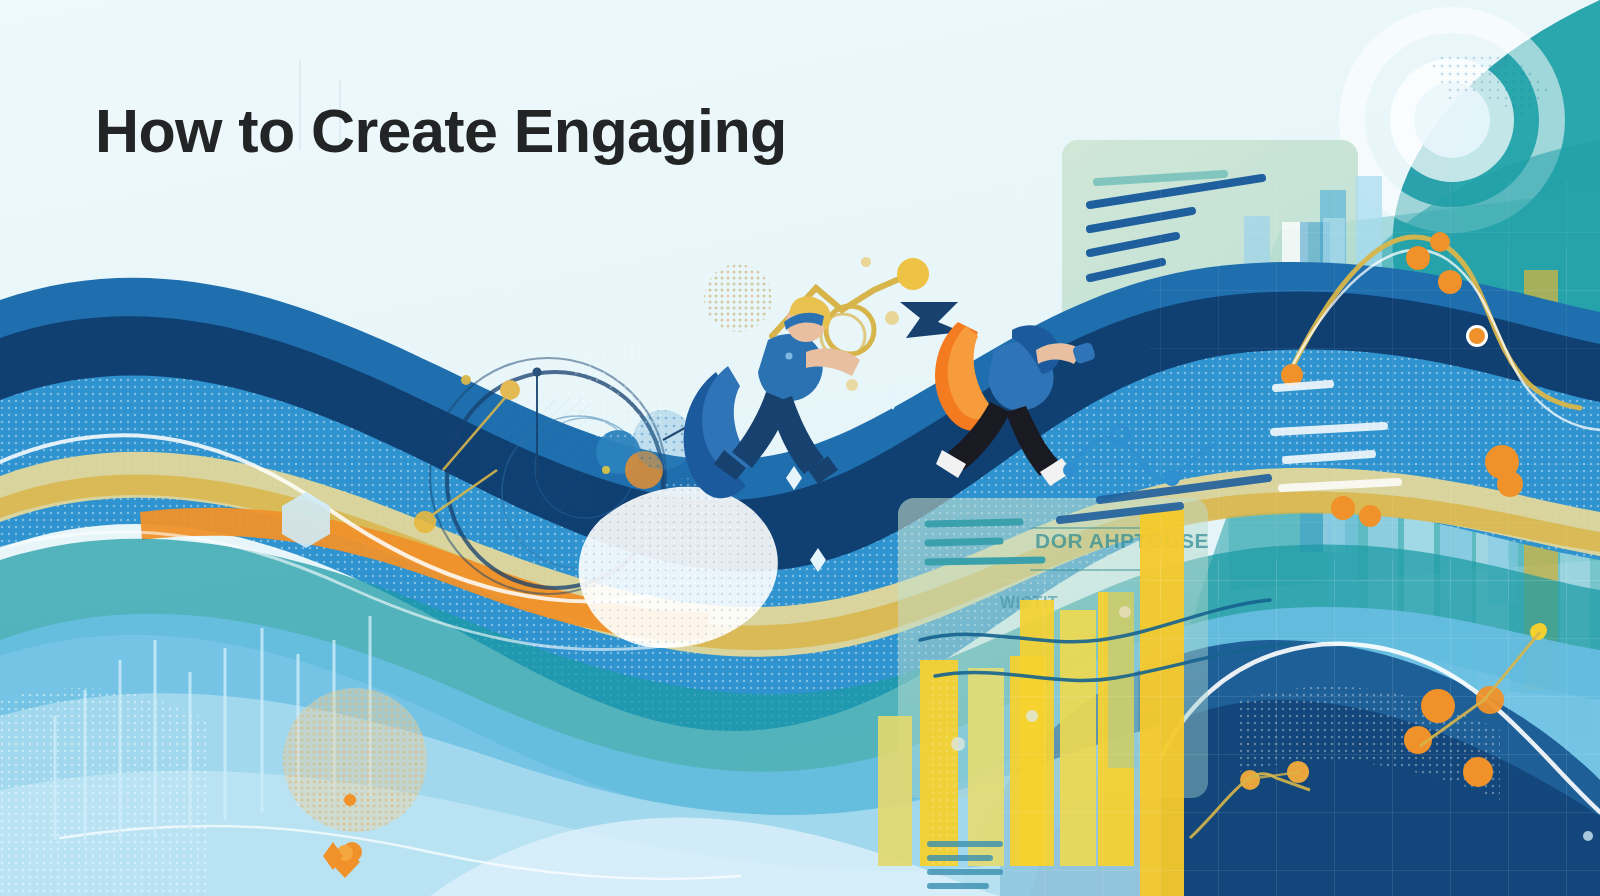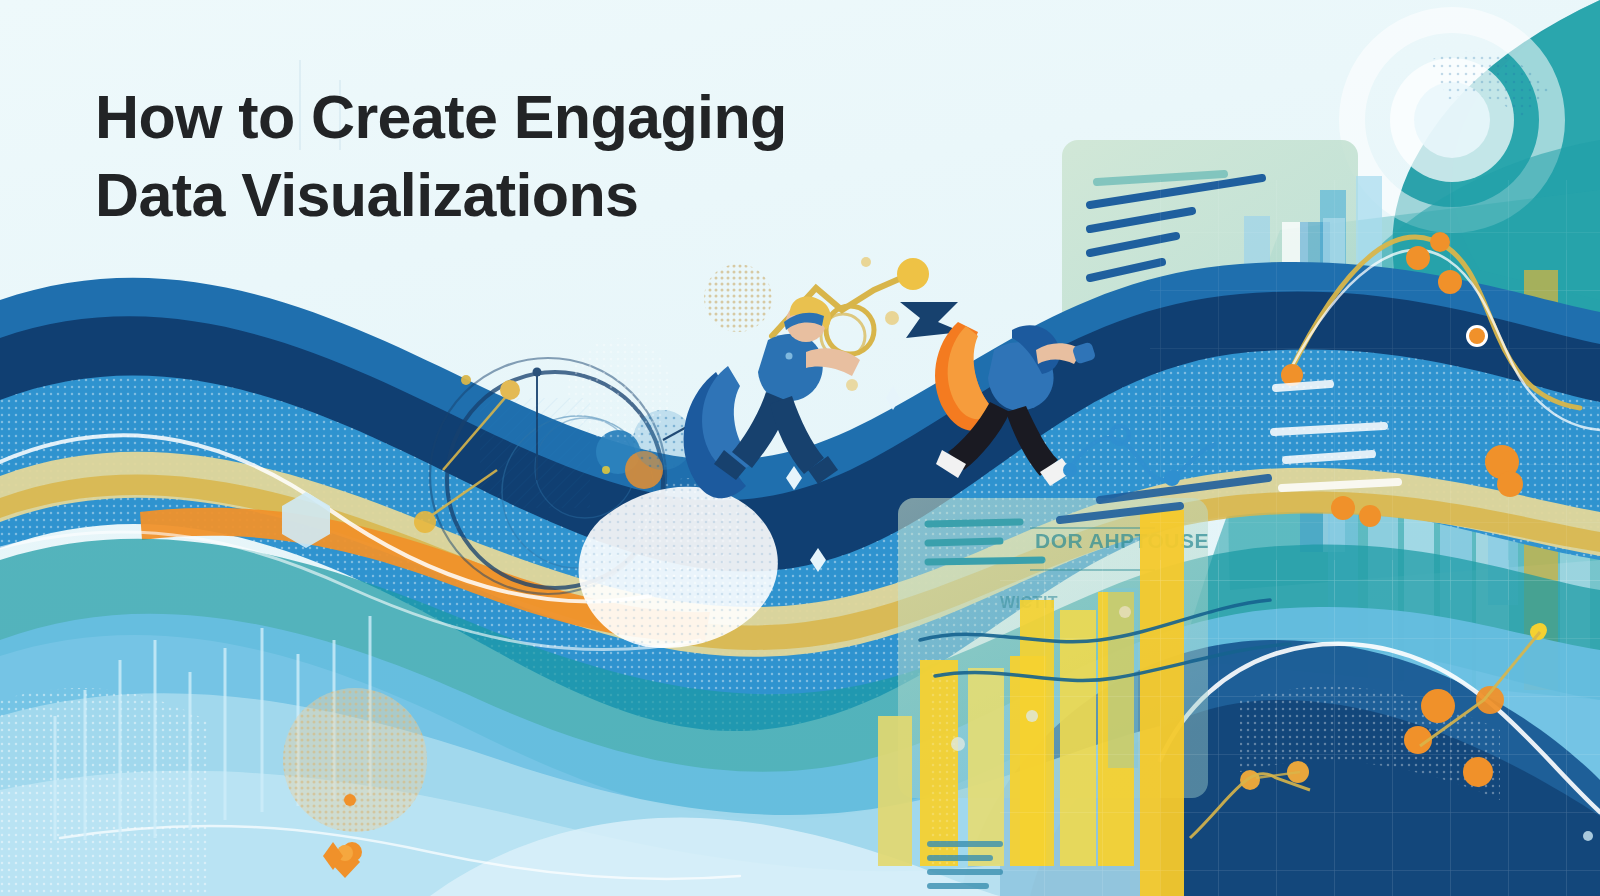--- a/index.html
+++ b/index.html
@@ -11,21 +11,21 @@
     position:relative;
     width:1600px; height:896px;
     overflow:hidden;
     background:#e9f6fa;
   }
   #art { position:absolute; inset:0; width:1600px; height:896px; display:block; }
 
   
   .title-block {
     position:absolute;
-    left:95px; top:78px;
+    left:95px; top:92px;
     z-index:40;
     width:860px;
   }
   .title-line {
     font-family:"Liberation Sans", sans-serif;
     font-weight:700;
     font-size:61px;
     line-height:78px;
     letter-spacing:-0.6px;
     color:#222426;
@@ -374,16 +374,15 @@
       <g stroke="#d8eaf2" stroke-width="2" opacity="0.7">
         <line x1="300" y1="60" x2="300" y2="150"></line>
         <line x1="340" y1="80" x2="340" y2="150"></line>
       </g>
 
     </g>
   </svg>
 
   <div class="title-block">
     <div class="title-line">How to Create Engaging</div>
-    <div class="title-line">Data Visualizations</div>
   </div>
 
 </div>
 
 </body></html>

